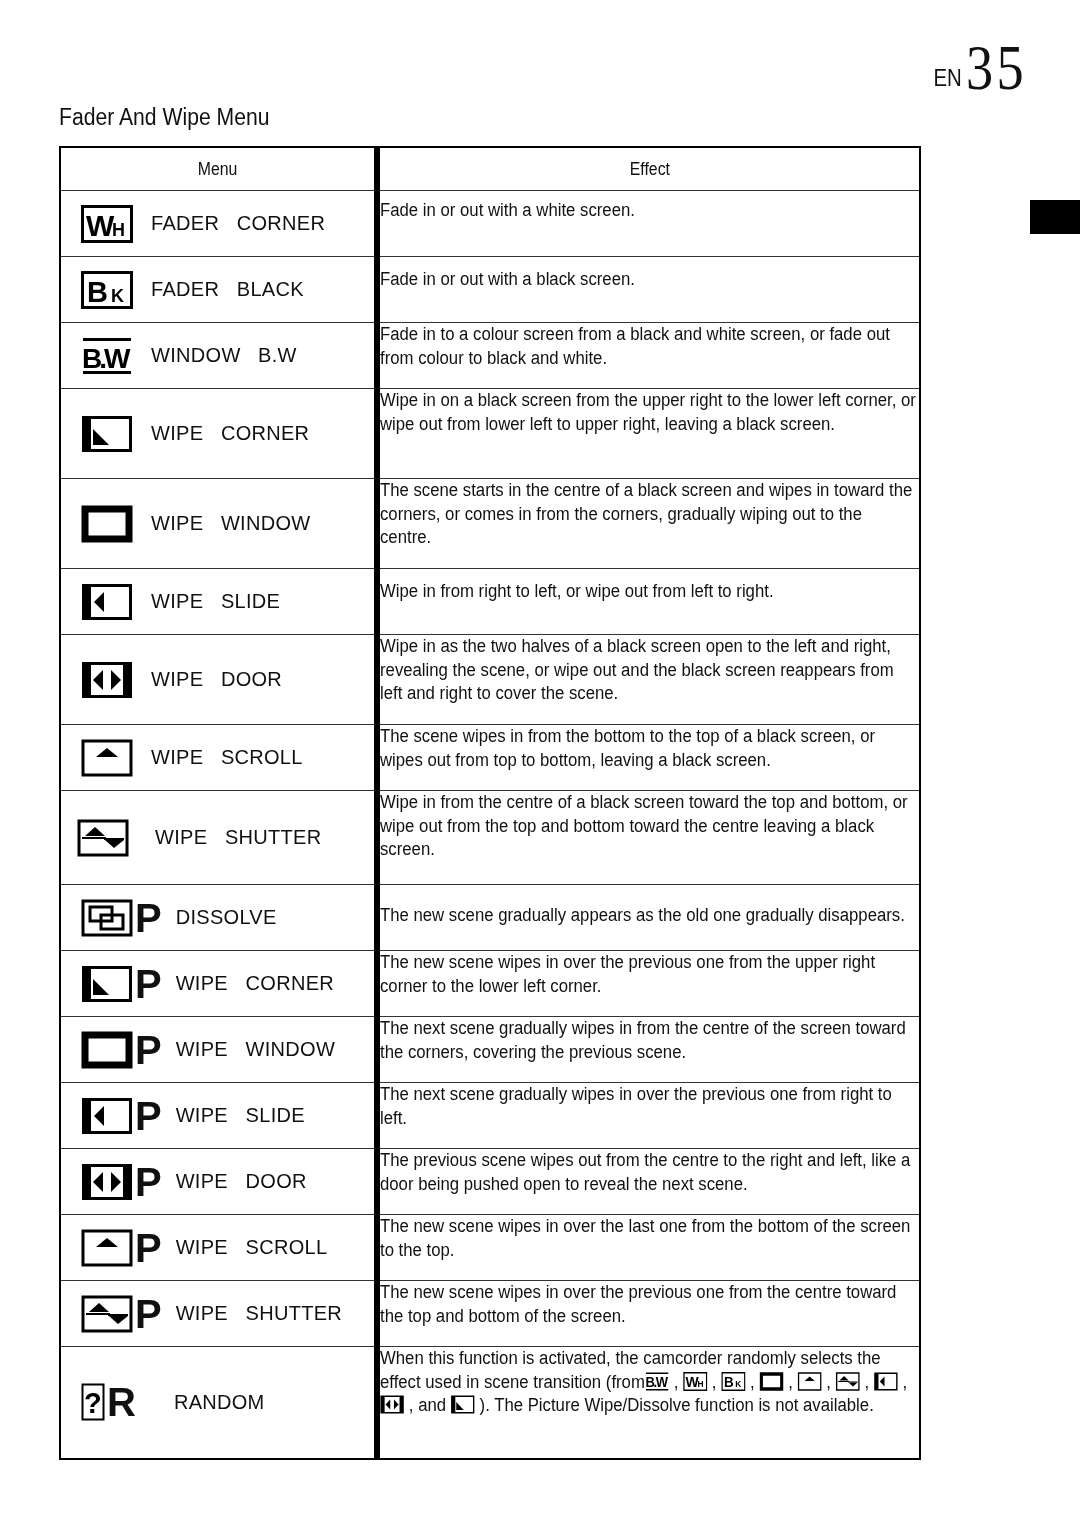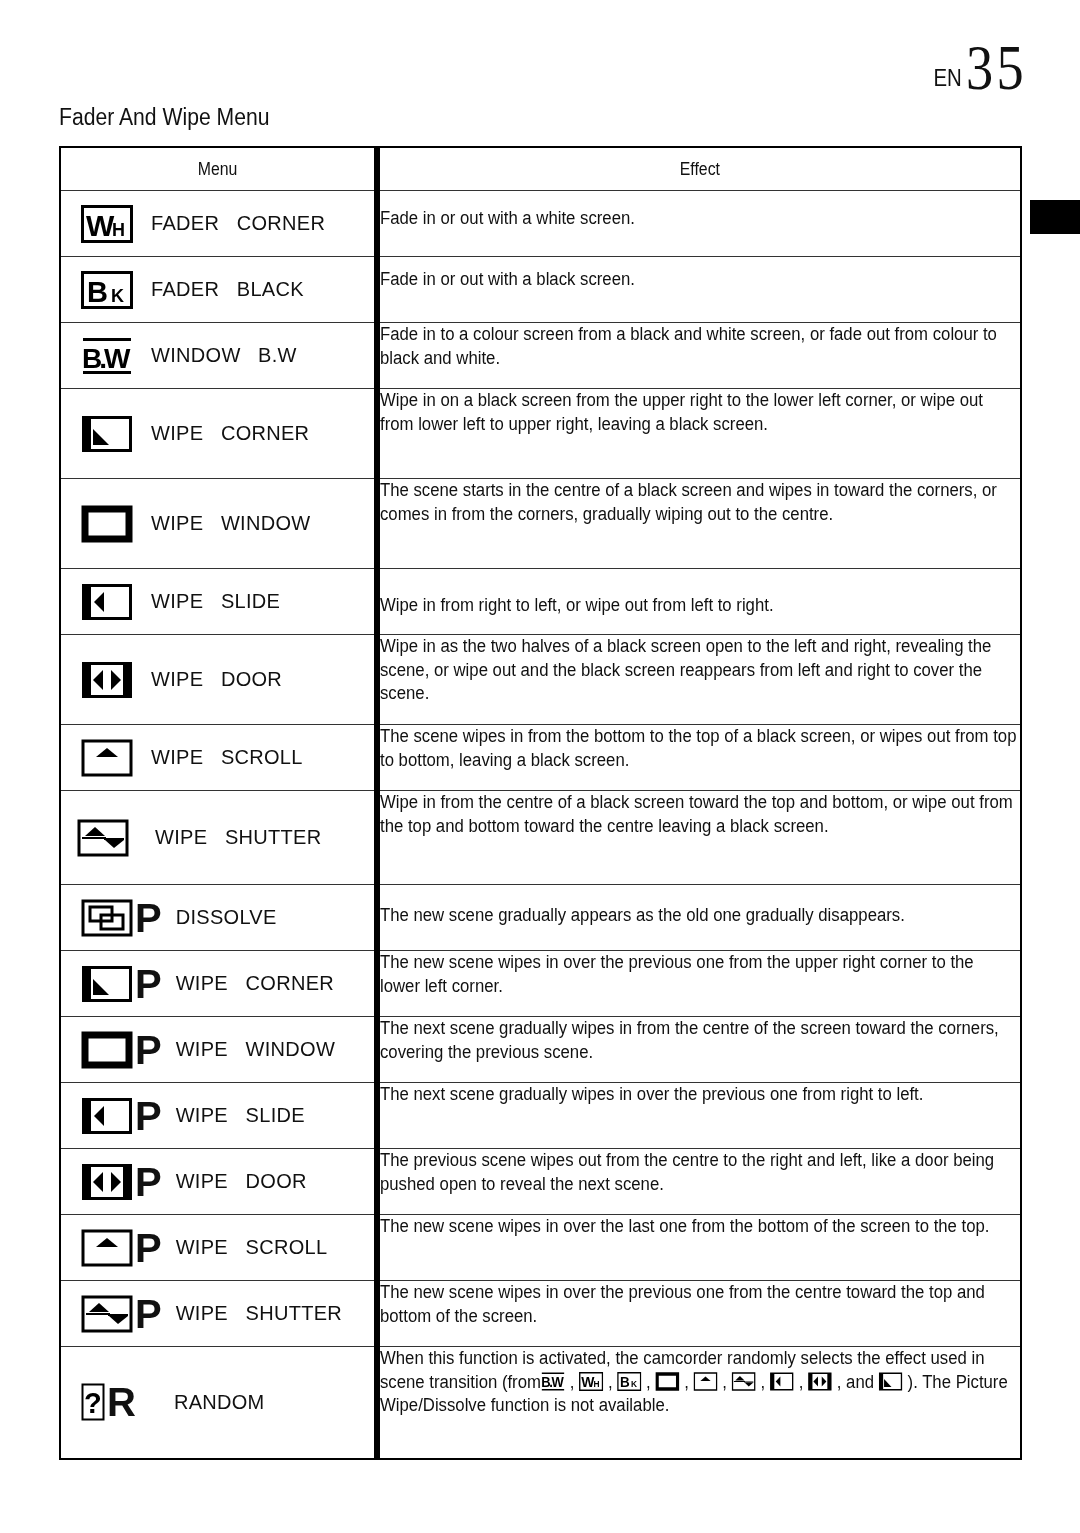--- a/index.html
+++ b/index.html
@@ -2,21 +2,21 @@
 <html><head>
 <meta charset="utf-8">
 <style>
   html, body { margin:0; padding:0; background:#ffffff; }
   body { width:1080px; height:1533px; position:relative; overflow:hidden; color:#111; font-family:"Liberation Sans", sans-serif; }
   .pagenum { position:absolute; top:38px; right:42px; display:flex; align-items:flex-end; }
   .pagenum .en { font-family:"Liberation Sans", sans-serif; font-size:24px; margin-right:2px; margin-bottom:6px; transform:scaleX(0.85); }
   .pagenum .num { font-family:"Liberation Serif", serif; font-size:64px; line-height:60px; letter-spacing:4px; transform:scaleX(0.85); transform-origin:left bottom; }
   .title { position:absolute; top:104px; left:59px; font-size:23px; transform:scaleX(0.92); transform-origin:left; }
   .sidetab { position:absolute; top:200px; left:1030px; width:50px; height:34px; background:#000; }
-  table.menu { position:absolute; top:146px; left:59px; width:963px; border-collapse:collapse; border:2px solid #000; table-layout:fixed; }
+  table.menu { position:absolute; top:146px; left:59px; width:862px; border-collapse:collapse; border:2px solid #000; table-layout:fixed; }
   table.menu td, table.menu th { border-bottom:1.5px solid #333; padding:0; vertical-align:middle; }
   table.menu col.c1 { width:317px; }
   table.menu th { height:42px; font-weight:normal; font-size:18px; }
   th.h1 span, th.h2 span { display:inline-block; transform:scaleX(0.88); }
   td.menu-cell, th.h1 { border-right:6px solid #000; }
   .menu-inner { display:flex; align-items:center; padding-left:20px; }
   .label { font-size:20px; letter-spacing:0.3px; white-space:pre; }
   .effect { font-size:18px; line-height:23.5px; padding:7px 6px 10px 15px; vertical-align:top !important; }
   .effect span { display:inline-block; transform:scaleX(0.93); transform-origin:left; width:107%; }
   .icon { display:inline-flex; align-items:center; justify-content:center; margin-right:18px; }
@@ -55,21 +55,21 @@
             <span class="icon">
               <svg width="52" height="38" viewBox="0 0 52 38">
                 <rect x="1.5" y="1.5" width="49" height="35" fill="#fff" stroke="#000" stroke-width="3"></rect>
         <text x="5" y="31" font-family="Liberation Sans, sans-serif" font-weight="bold" font-size="30" letter-spacing="-3">W</text>
         <text x="31" y="31" font-family="Liberation Sans, sans-serif" font-weight="bold" font-size="18">H</text>
               </svg>
             </span>
             <span class="label">FADER   CORNER</span>
           </div>
         </td>
-        <td class="effect" style="padding-top: 16px; text-decoration: underline;"><span>Fade in or out with a white screen.</span></td>
+        <td class="effect" style="padding-top: 8px; text-decoration: underline;"><span>Fade in or out with a white screen.</span></td>
       </tr>
       <tr style="height: 66px;">
         <td class="menu-cell">
           <div class="menu-inner">
             <span class="icon">
               <svg width="52" height="38" viewBox="0 0 52 38">
                 <rect x="1.5" y="1.5" width="49" height="35" fill="#fff" stroke="#000" stroke-width="3"></rect>
         <text x="6" y="31" font-family="Liberation Sans, sans-serif" font-weight="bold" font-size="29">B</text>
         <text x="30" y="31" font-family="Liberation Sans, sans-serif" font-weight="bold" font-size="18">K</text>
               </svg>
@@ -128,21 +128,21 @@
             <span class="icon">
               <svg width="52" height="38" viewBox="0 0 52 38">
                 <rect x="2.5" y="2.5" width="47" height="33" fill="#fff" stroke="#000" stroke-width="3"></rect>
         <rect x="2" y="2" width="8" height="34" fill="#000"></rect>
         <polygon points="13,19 23,9 23,29" fill="#000"></polygon>
               </svg>
             </span>
             <span class="label">WIPE   SLIDE</span>
           </div>
         </td>
-        <td class="effect" style="padding-top: 25px;"><span>Wipe in from right to left, or wipe out from left to right.</span></td>
+        <td class="effect" style="padding-top: 11px;"><span>Wipe in from right to left, or wipe out from left to right.</span></td>
       </tr>
       <tr style="height: 90px;">
         <td class="menu-cell">
           <div class="menu-inner">
             <span class="icon">
               <svg width="52" height="38" viewBox="0 0 52 38">
                 <rect x="2.5" y="2.5" width="47" height="33" fill="#fff" stroke="#000" stroke-width="3"></rect>
         <rect x="2" y="2" width="8" height="34" fill="#000"></rect>
         <rect x="42" y="2" width="8" height="34" fill="#000"></rect>
         <polygon points="12,19 22,9 22,29" fill="#000"></polygon>

